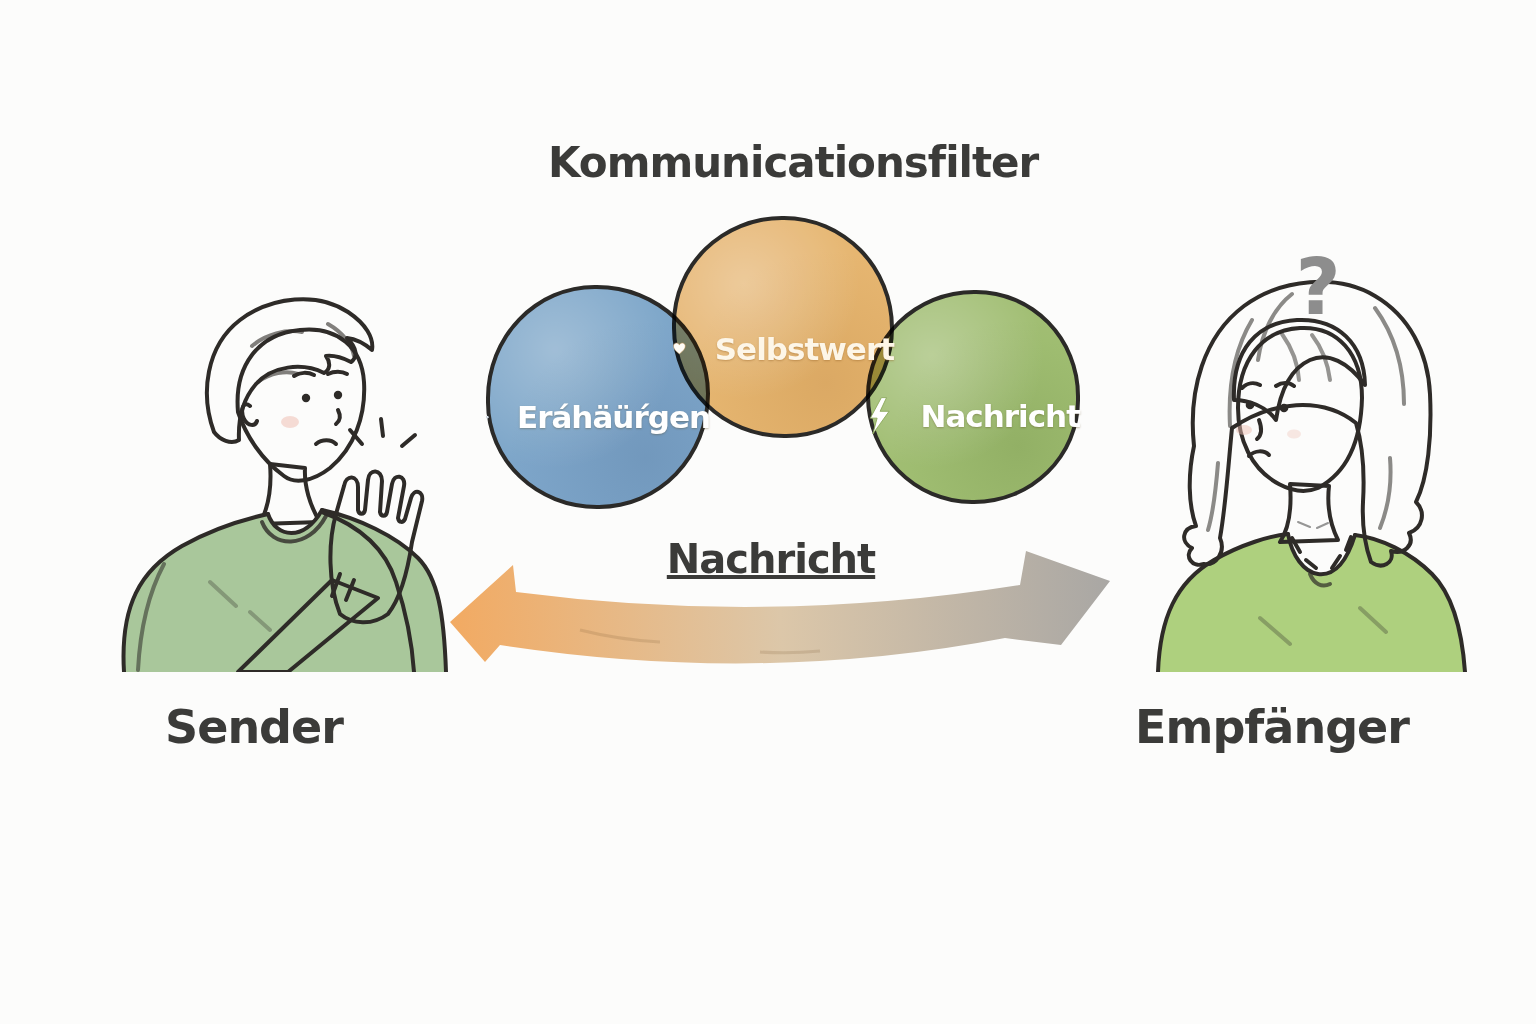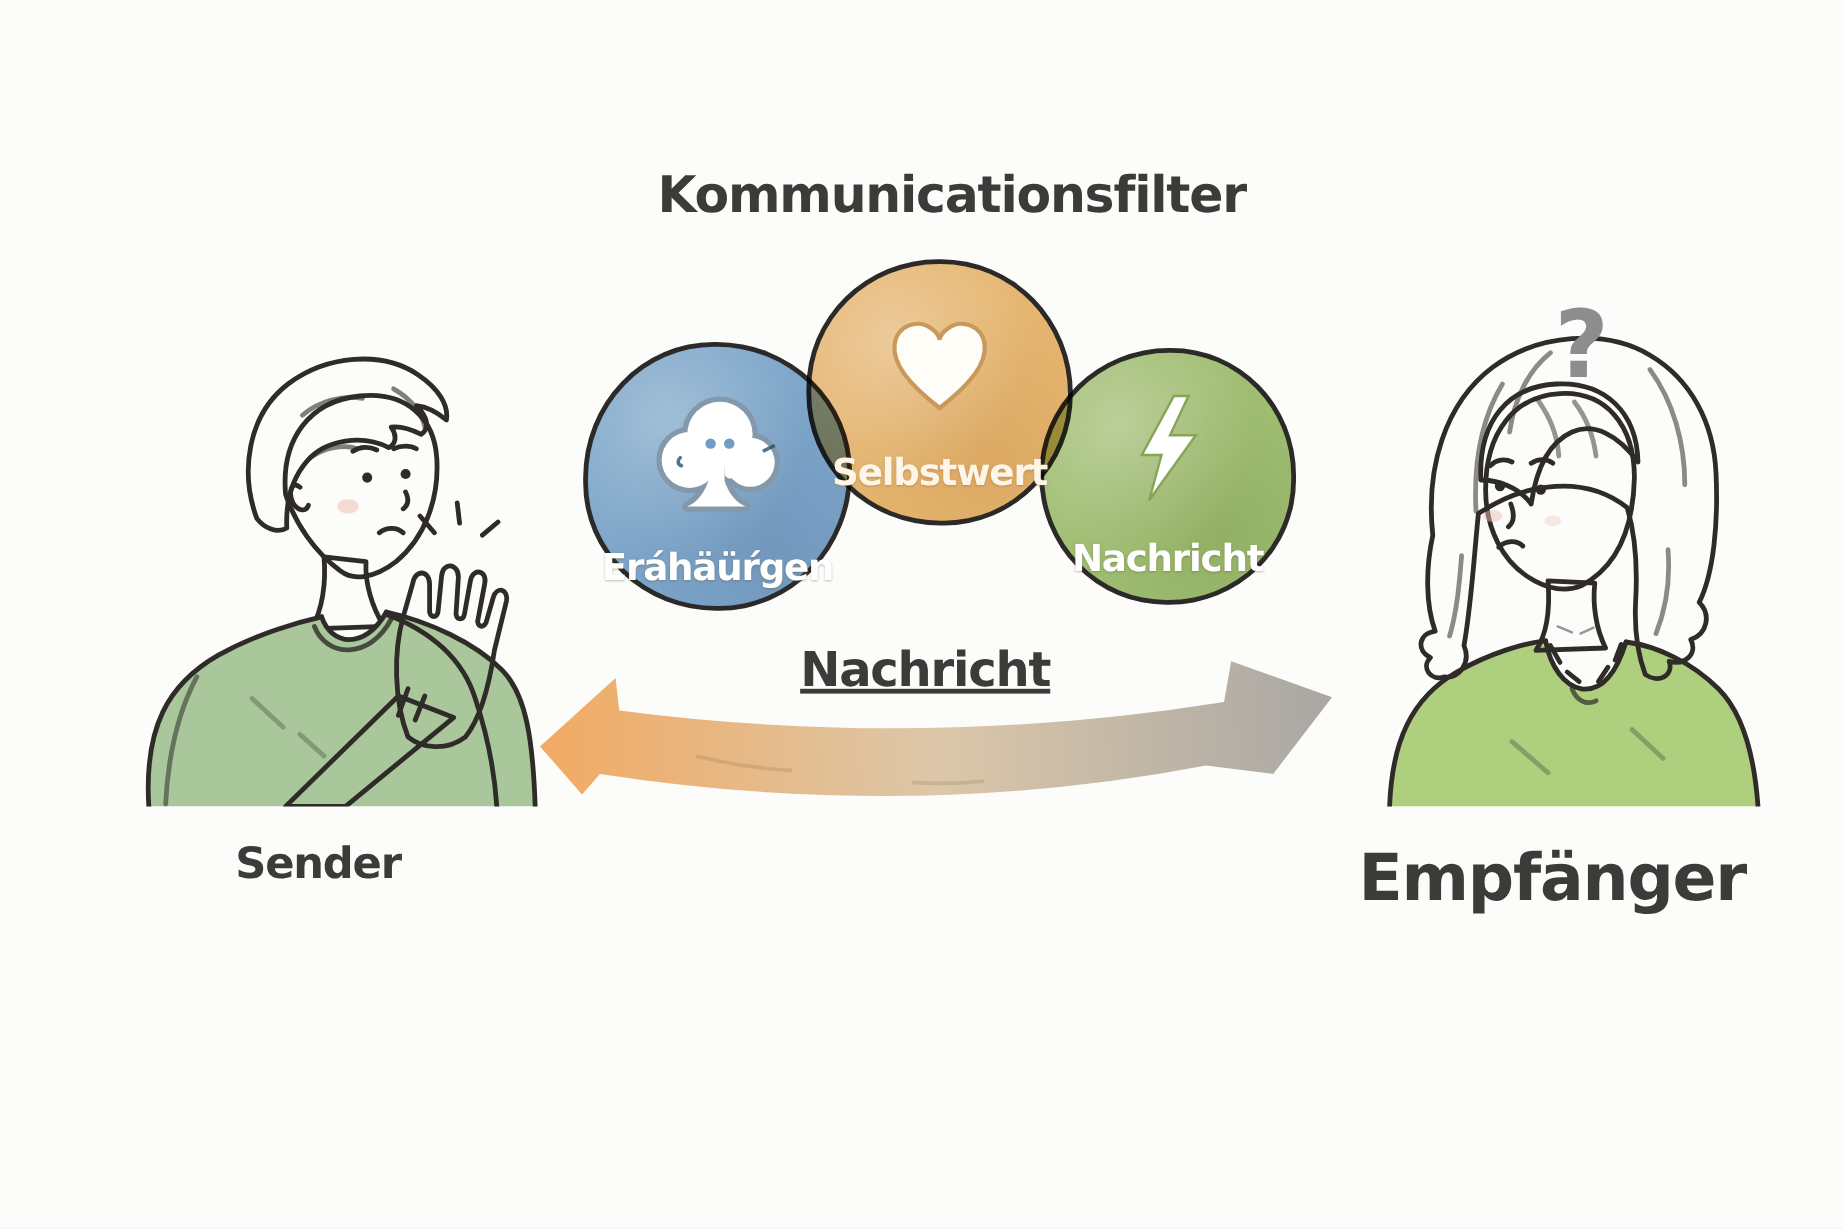--- a/index.html
+++ b/index.html
@@ -6,22 +6,22 @@
   html,body { background:#e8e8e8; }
   .canvas {
     position:relative; width:1536px; height:1024px;
     background:#fcfcfb; overflow:hidden;
     font-family:"DejaVu Sans","Liberation Sans",sans-serif;
     color:#3a3a38;
   }
   .big-label { position:absolute; text-align:center; font-weight:bold; color:#3b3b39; letter-spacing:-1px; }
   #title      { left:548px; top:138px; width:464px; font-size:42px; }
   #nachricht  { left:641px; top:536px; width:260px; font-size:40px;text-decoration:underline; }
-  #sender     { left:135px; top:700px; width:260px; font-size:36px; }
-  #empfaenger { left:1132px; top:700px; width:280px; font-size:54px; }
+  #sender     { left:124px; top:700px; width:260px; font-size:46px; }
+  #empfaenger { left:1132px; top:700px; width:280px; font-size:46px; }
 
   
   .venn { position:absolute; left:0; top:0; width:1536px; height:1024px; pointer-events:none; }
   .vfill {
     position:absolute; border:4px solid #2b2a28;
     mix-blend-mode:multiply;
   }
   .vfill-blue {
     left:486px; top:285px; width:224px; height:224px;
     border-radius:49% 51% 50% 50% / 51% 49% 52% 48%;
@@ -40,21 +40,21 @@
   }
   .vfill-green {
     left:866px; top:290px; width:214px; height:214px;
     border-radius:51% 49% 50% 50% / 50% 50% 49% 51%;
     background:
       radial-gradient(circle at 30% 30%, rgba(255,255,255,.28), rgba(255,255,255,0) 55%),
       radial-gradient(circle at 72% 74%, rgba(70,100,30,.16), rgba(70,100,30,0) 60%),
       #a3c175;
   }
   .vcontent {
-    position:absolute; display:flex; flex-direction:column; align-items:center;
+    position:absolute; display:flex; flex-direction:row; align-items:center;
     pointer-events:none;
     gap:28px;
   }
   .vc-blue   { left:486px; top:285px; width:224px; height:224px; padding-top:40px; }
   .vc-orange { left:672px; top:216px; width:222px; height:222px; padding-top:42px; }
   .vc-green  { left:866px; top:290px; width:214px; height:214px; padding-top:38px; }
   .circle-label {
     font-size:31px; font-weight:bold; letter-spacing:-1px;
     color:#ffffff; text-shadow:0 1px 2px rgba(90,70,30,.35);
     white-space:nowrap;

